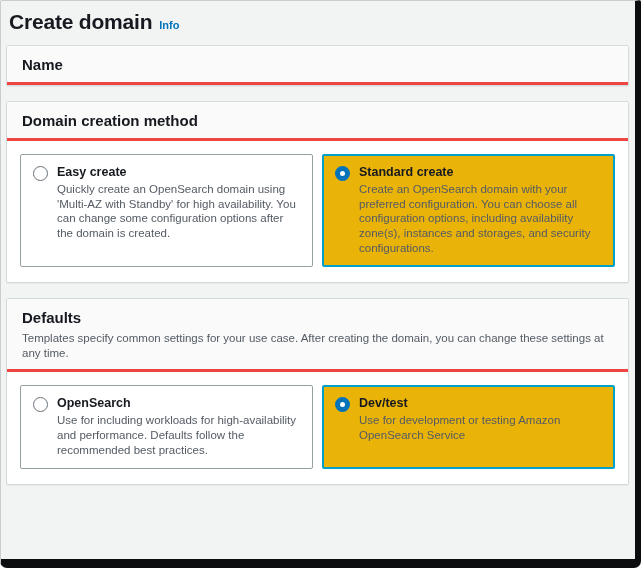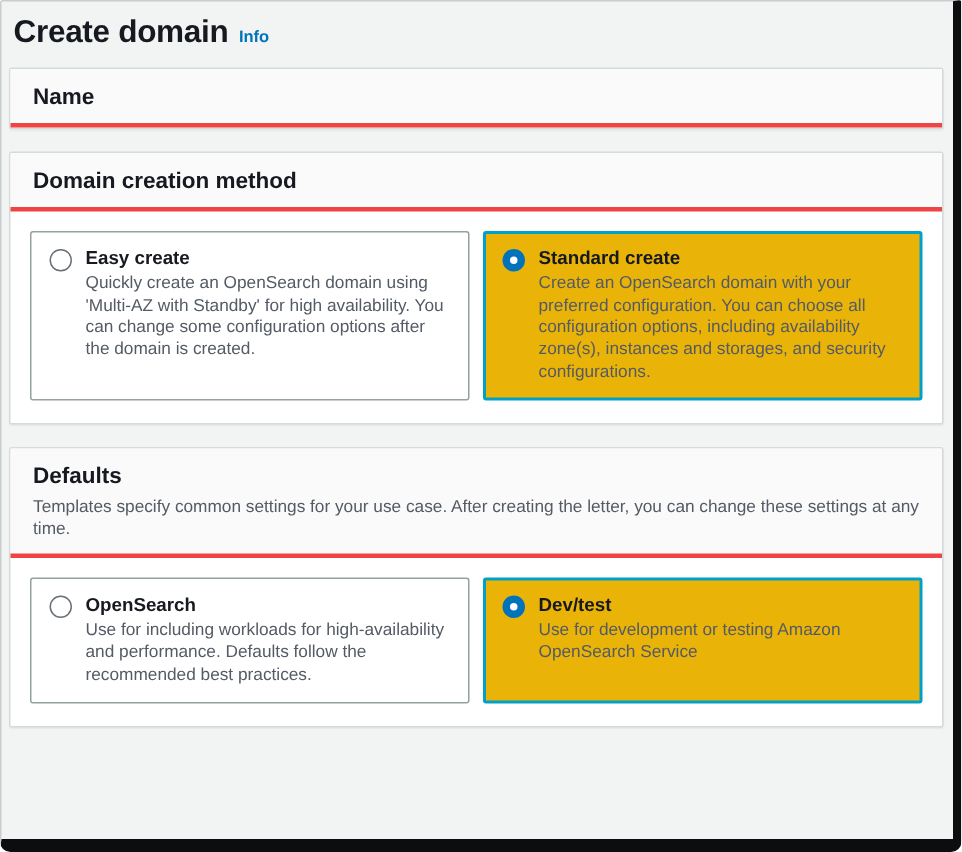--- a/index.html
+++ b/index.html
@@ -101,21 +101,21 @@
             <div class="card-desc">Create an OpenSearch domain with your preferred configuration. You can choose all configuration options, including availability zone(s), instances and storages, and security configurations.</div>
           </div>
         </div>
 
       </div>
     </section>
 
     <section class="panel">
       <div class="panel-header">
         <h2>Defaults</h2>
-        <p class="panel-desc">Templates specify common settings for your use case. After creating the letter, you can change these settings at any time.</p>
+        <p class="panel-desc">Templates specify common settings for your use case. After creating the domain, you can change these settings at any time.</p>
       </div>
       <div class="cards">
 
         <div class="card">
           <span class="radio"></span>
           <div>
             <div class="card-title">OpenSearch</div>
             <div class="card-desc">Use for including workloads for high-availability and performance. Defaults follow the recommended best practices.</div>
           </div>
         </div>

